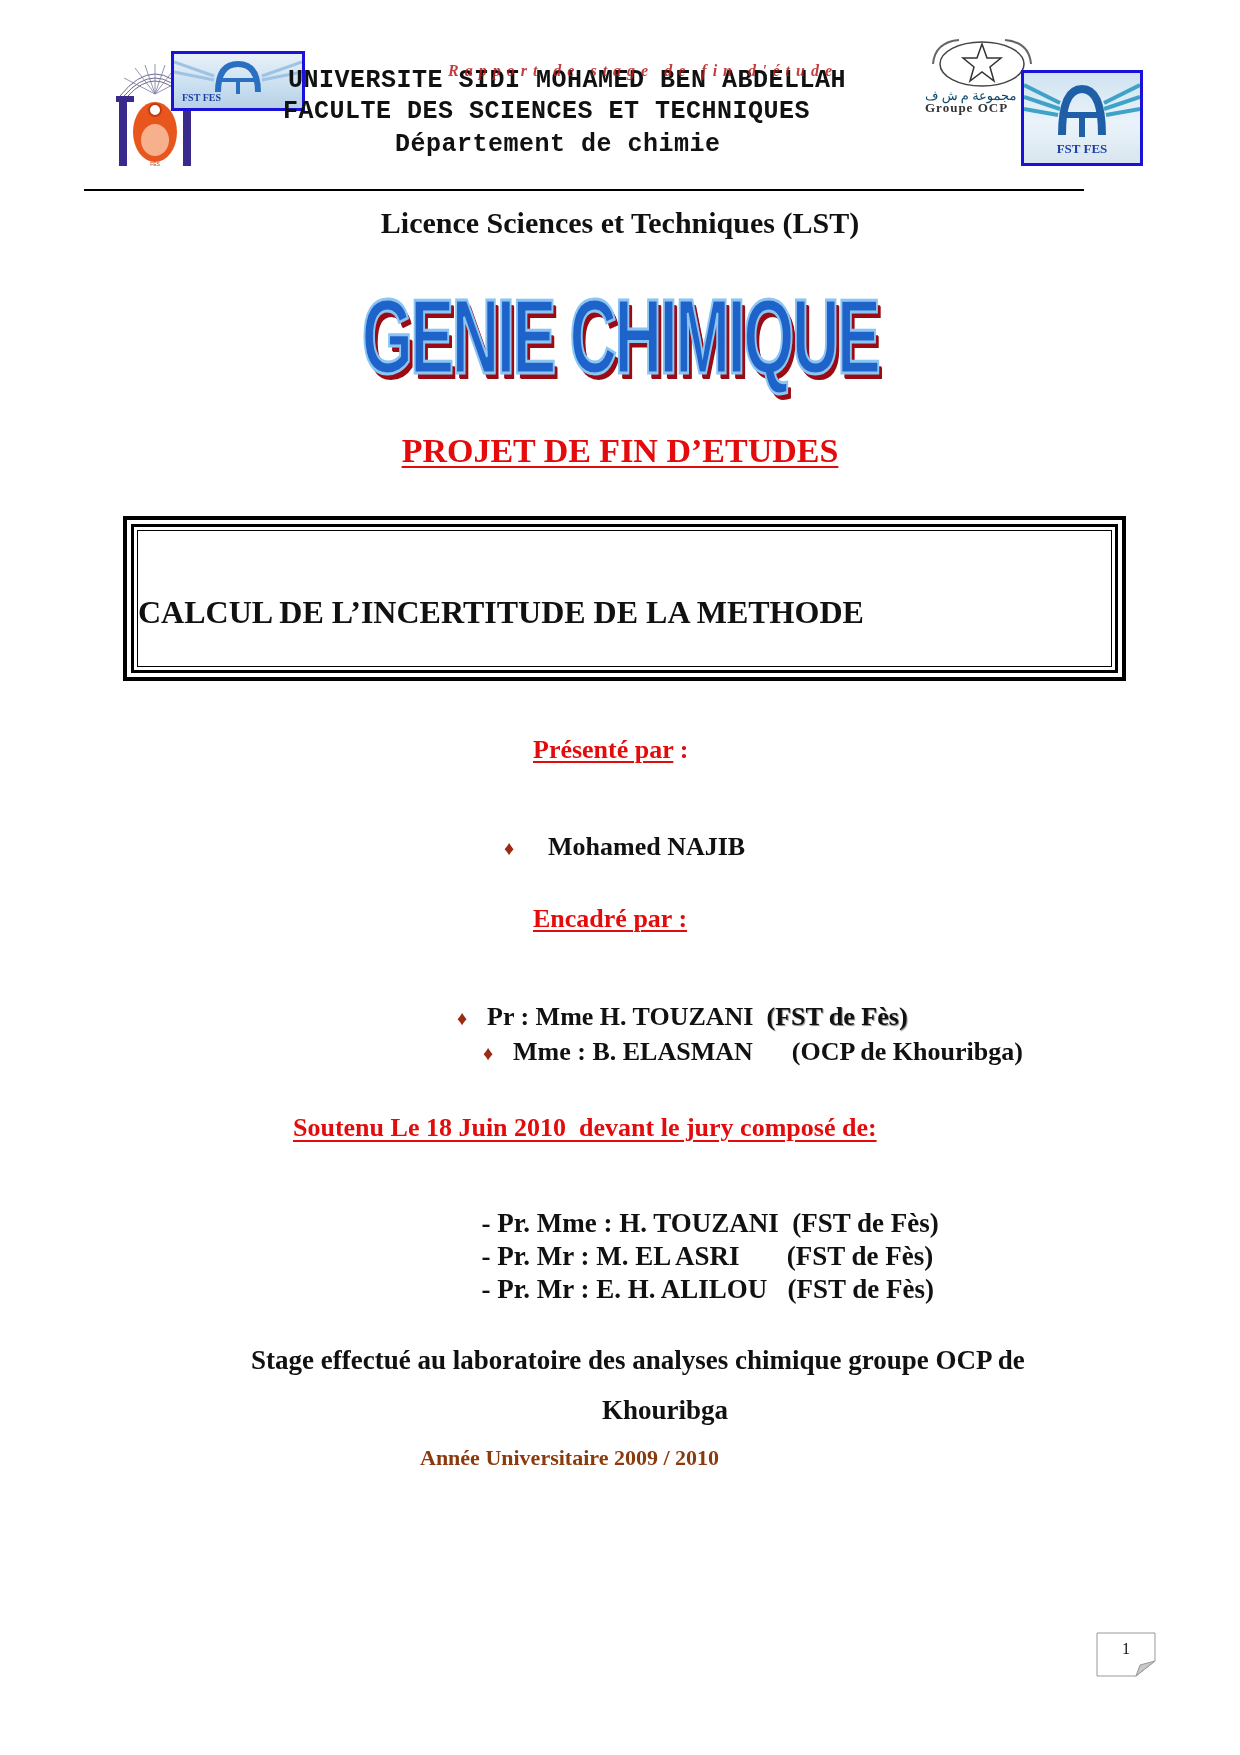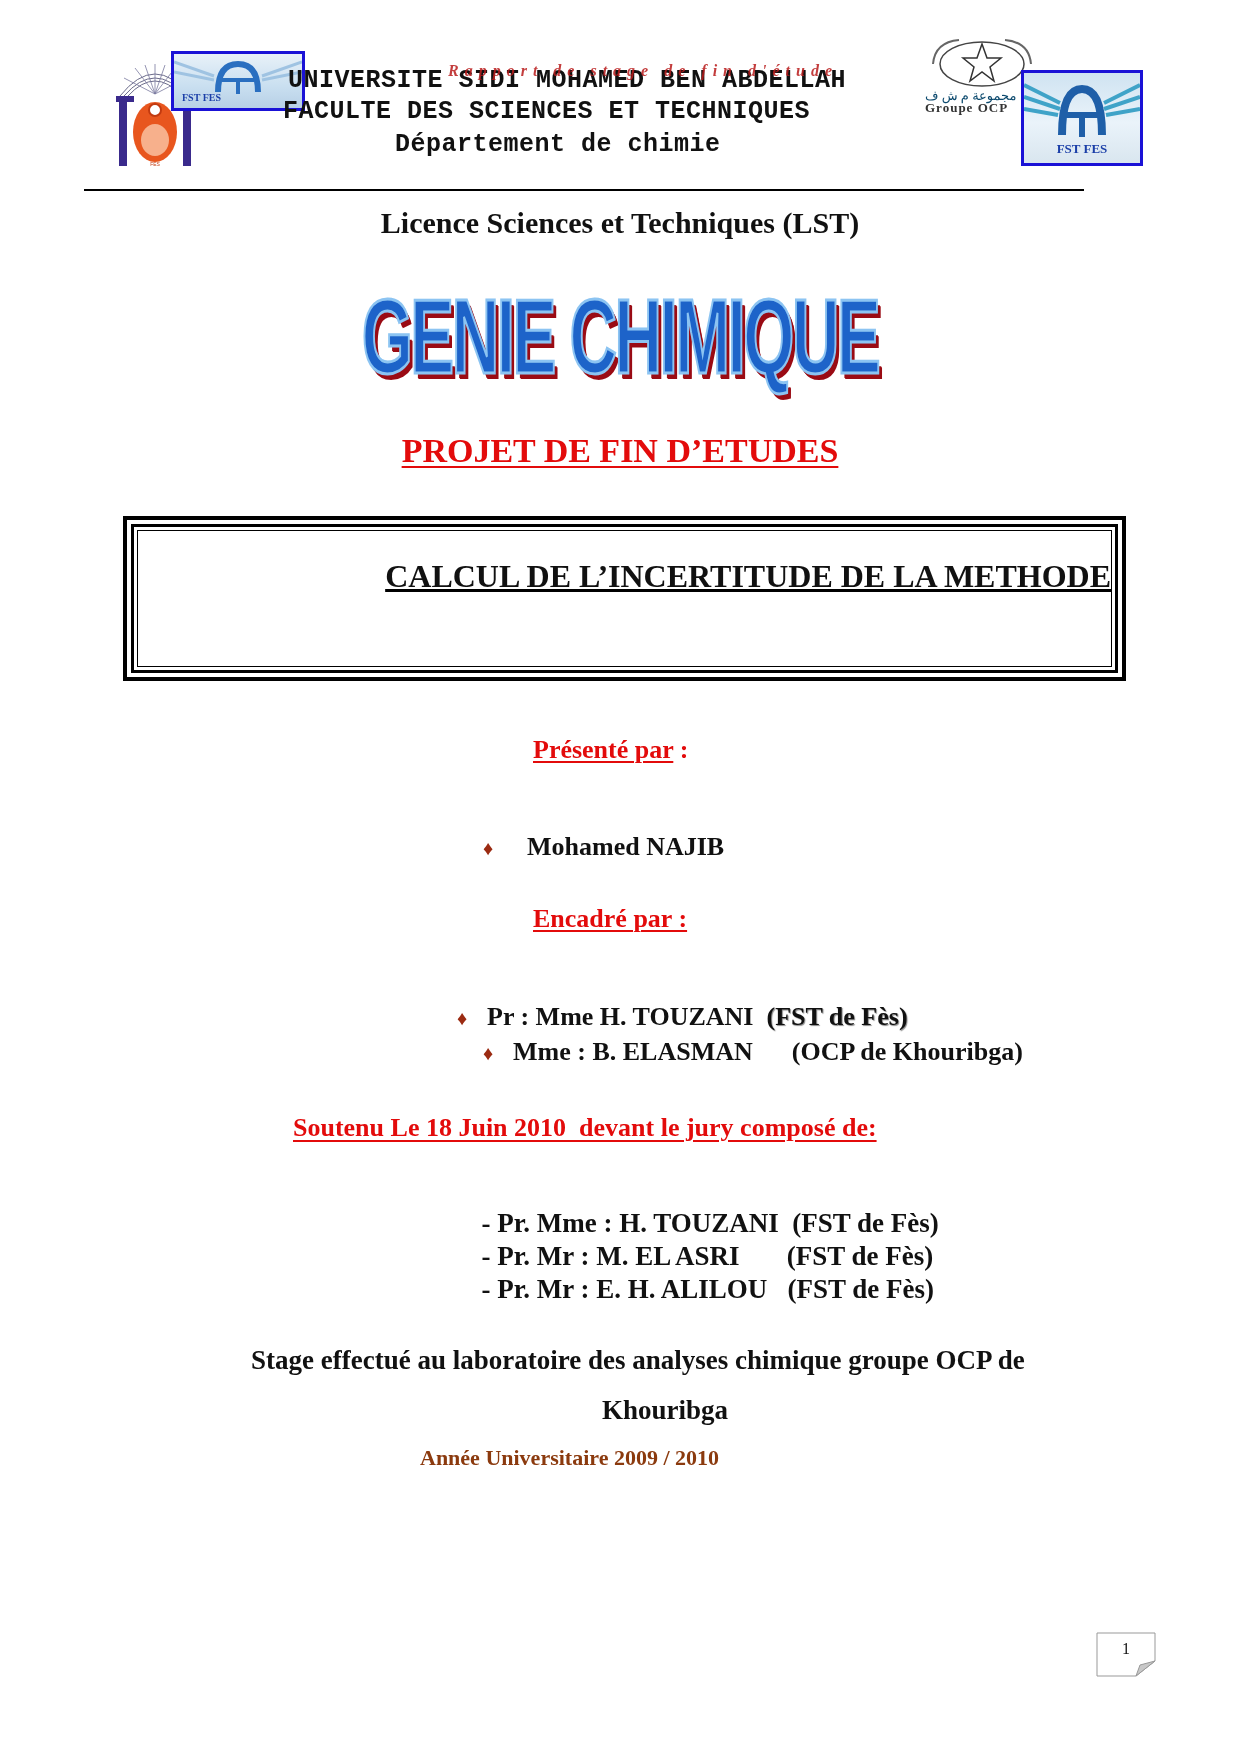--- a/index.html
+++ b/index.html
@@ -26,21 +26,21 @@
            color: #1d63c9; transform: scaleX(0.62); transform-origin: center;
            -webkit-text-stroke: 3px #8cc4f2;
            text-shadow: 5px 5px 0 #9a0b14, 6px 6px 0 #9a0b14; }
   .pfe { top: 432px; font-size: 34px; font-weight: bold; color: #e30b0b; }
   .pfe span { text-decoration: underline; text-decoration-thickness: 2px; text-underline-offset: 4px; }
 
   .title-box { left: 123px; top: 516px; width: 1003px; height: 165px; box-sizing: border-box;
                border: 4px solid #000; padding: 4px; }
   .title-box .inner1 { width: 100%; height: 100%; box-sizing: border-box; border: 3px solid #000; padding: 3px; }
   .title-box .inner2 { width: 100%; height: 100%; box-sizing: border-box; border: 1px solid #000;
-                       display: flex; flex-direction: column; align-items: flex-end; padding-top: 26px; text-decoration: underline; }
+                       display: flex; flex-direction: row; align-items: center; padding-top: 26px; }
   .title-line { font-size: 32px; font-weight: bold; color: #111; line-height: 38px; white-space: nowrap; }
 
   .red-label { font-size: 26px; font-weight: bold; color: #e30b0b; }
   .red-label .u { text-decoration: underline; text-decoration-thickness: 2px; text-underline-offset: 3px; }
   .bullet { color: #9b2b12; font-size: 20px; display: inline-block; width: 30px; }
   .person { font-size: 26px; font-weight: bold; color: #111; white-space: pre; }
   .shadow { text-shadow: 1px 1px 1px #888; }
 
   .soutenu { top: 1113px; left: 293px; font-size: 26px; font-weight: bold; color: #e30b0b; text-decoration: underline; text-decoration-thickness: 2px; text-underline-offset: 4px; white-space: pre; }
   .jury { left: 468px; font-size: 27px; font-weight: bold; color: #111; white-space: pre; }
@@ -145,21 +145,21 @@
   <div class="inner1">
     <div class="inner2">
       <div class="serif title-line">CALCUL DE L’INCERTITUDE DE LA  METHODE</div>
     </div>
   </div>
 </div>
 
 <div class="abs serif red-label" style="left:533px;top:735px;">
   <span class="u">Présenté par</span><span> :</span>
 </div>
-<div class="abs serif person" style="left:470px;top:802px;">
+<div class="abs serif person" style="left:491px;top:802px;">
   <span class="bullet">♦</span><span style="margin-left:14px;">Mohamed NAJIB</span>
 </div>
 
 <div class="abs serif red-label" style="left:533px;top:904px;">
   <span class="u">Encadré par :</span>
 </div>
 <div class="abs serif person" style="left:444px;top:972px;">
   <span class="bullet">♦</span><span>Pr : Mme H. TOUZANI  </span><span class="shadow">(FST de Fès)</span>
 </div>
 <div class="abs serif person" style="left:470px;top:1007px;">

